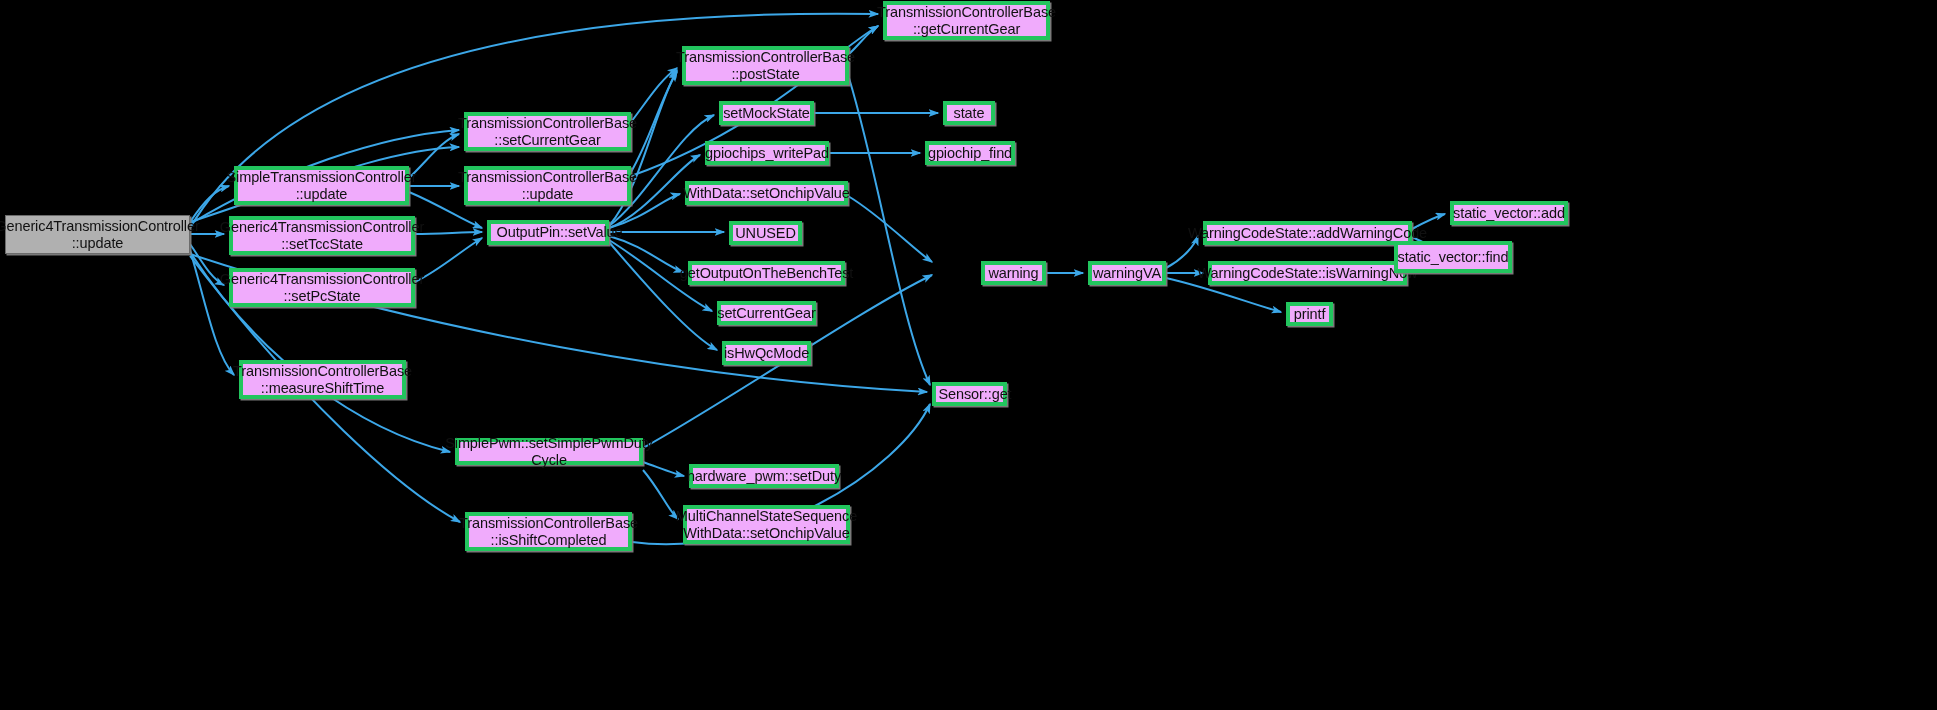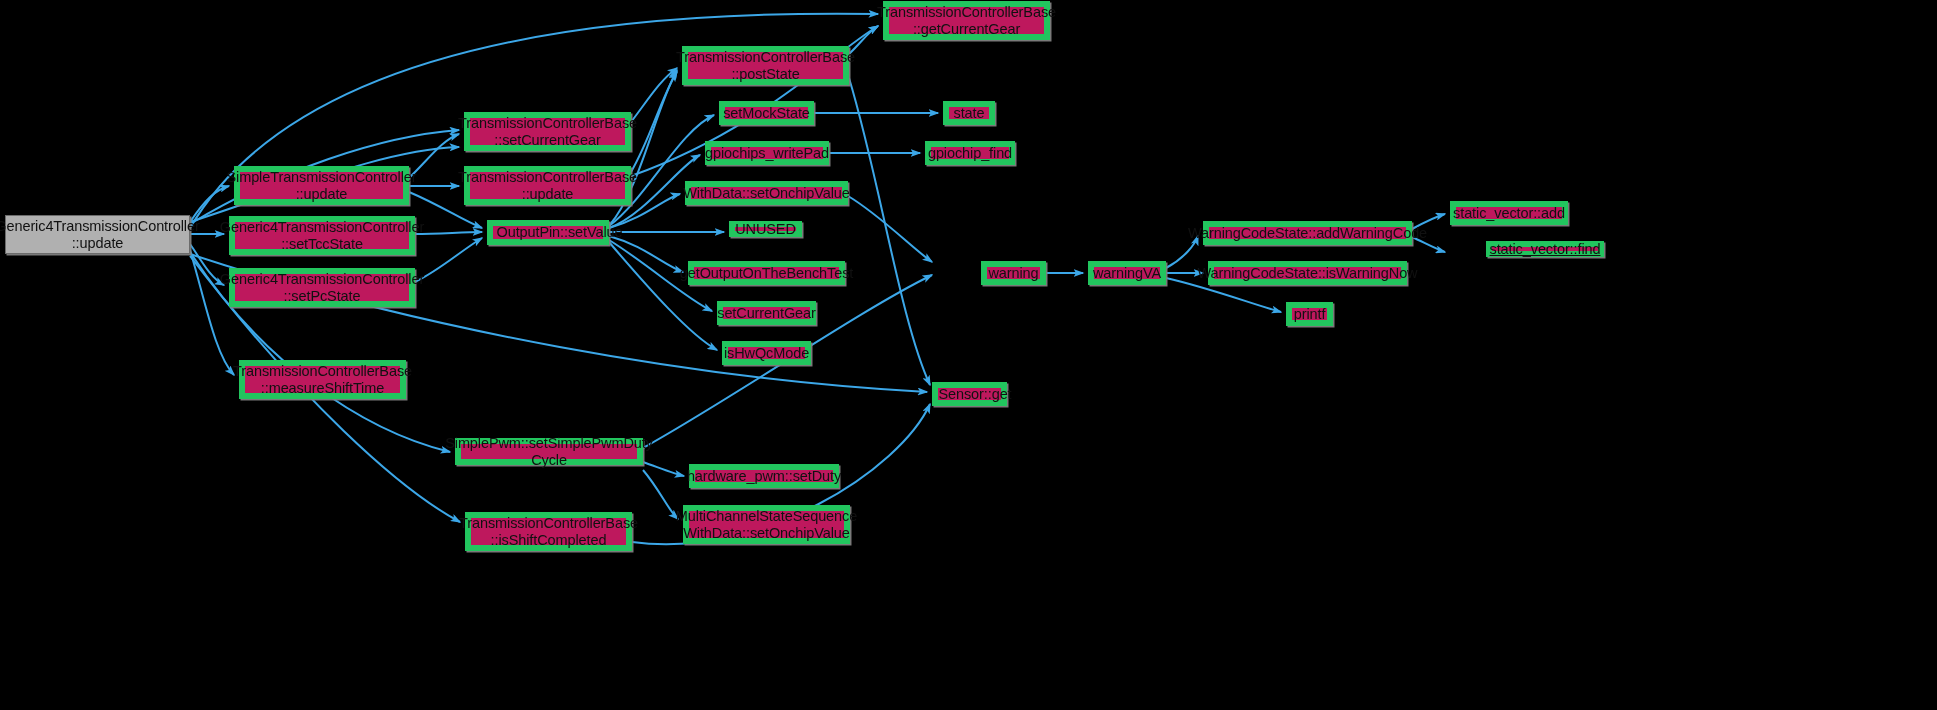--- a/index.html
+++ b/index.html
@@ -20,22 +20,22 @@
     position: absolute;
     left: 0;
     top: 0;
     width: 1937px;
     height: 710px;
     pointer-events: none;
   }
   .node {
     position: absolute;
     box-sizing: border-box;
-    background: #be185d;
-    border: 6px solid #22c55e;
+    background: #f0abfc;
+    border: 4px solid #22c55e;
     color: #111111;
     display: flex;
     align-items: center;
     justify-content: center;
     text-align: center;
     font-size: 14.5px;
     line-height: 1.12;
     letter-spacing: -0.1px;
     white-space: pre-line;
     padding: 0 4px;
@@ -123,33 +123,33 @@
       <div class="node" style="left: 487px; top: 220px; width: 122px; height: 25px; padding-left: 27px;"><span class="lbl">OutputPin::setValue</span></div>
       <div class="node" style="left: 455px; top: 438px; width: 188px; height: 27px;"><span class="lbl">SimplePwm::setSimplePwmDuty
 Cycle</span></div>
       <div class="node" style="left: 465px; top: 512px; width: 167px; height: 39px;"><span class="lbl">TransmissionControllerBase
 ::isShiftCompleted</span></div>
       <div class="node" style="left: 682px; top: 46px; width: 167px; height: 39px;"><span class="lbl">TransmissionControllerBase
 ::postState</span></div>
       <div class="node" style="left: 719px; top: 101px; width: 95px; height: 24px;"><span class="lbl">setMockState</span></div>
       <div class="node" style="left: 705px; top: 141px; width: 124px; height: 24px;"><span class="lbl">gpiochips_writePad</span></div>
       <div class="node" style="left: 685px; top: 181px; width: 163px; height: 24px;"><span class="lbl">WithData::setOnchipValue</span></div>
-      <div class="node" style="left: 729px; top: 221px; width: 73px; height: 16px;"><span class="lbl">UNUSED</span></div>
+      <div class="node" style="left: 729px; top: 221px; width: 73px; height: 24px;"><span class="lbl">UNUSED</span></div>
       <div class="node" style="left: 688px; top: 261px; width: 157px; height: 24px;"><span class="lbl">getOutputOnTheBenchTest</span></div>
       <div class="node" style="left: 717px; top: 301px; width: 99px; height: 24px;"><span class="lbl">setCurrentGear</span></div>
       <div class="node" style="left: 722px; top: 341px; width: 89px; height: 24px;"><span class="lbl">isHwQcMode</span></div>
       <div class="node" style="left: 689px; top: 464px; width: 150px; height: 24px;"><span class="lbl">hardware_pwm::setDuty</span></div>
       <div class="node" style="left: 683px; top: 505px; width: 167px; height: 39px;"><span class="lbl">MultiChannelStateSequence
 WithData::setOnchipValue</span></div>
       <div class="node" style="left: 883px; top: 1px; width: 167px; height: 39px;"><span class="lbl">TransmissionControllerBase
 ::getCurrentGear</span></div>
       <div class="node" style="left: 943px; top: 101px; width: 52px; height: 24px;"><span class="lbl">state</span></div>
       <div class="node" style="left: 925px; top: 141px; width: 90px; height: 24px;"><span class="lbl">gpiochip_find</span></div>
       <div class="node" style="left: 937px; top: 261px; width: 65px; height: 24px; margin-left: 44px;"><span class="lbl">warning</span></div>
       <div class="node" style="left: 932px; top: 382px; width: 75px; height: 24px; padding-left: 15px;"><span class="lbl">Sensor::get</span></div>
       <div class="node" style="left: 1088px; top: 261px; width: 78px; height: 24px;"><span class="lbl">warningVA</span></div>
       <div class="node" style="left: 1203px; top: 221px; width: 209px; height: 24px;"><span class="lbl">WarningCodeState::addWarningCode</span></div>
       <div class="node" style="left: 1208px; top: 261px; width: 199px; height: 24px;"><span class="lbl">WarningCodeState::isWarningNow</span></div>
       <div class="node" style="left: 1286px; top: 302px; width: 47px; height: 24px;"><span class="lbl">printf</span></div>
       <div class="node" style="left: 1450px; top: 201px; width: 118px; height: 24px;"><span class="lbl">static_vector::add</span></div>
-      <div class="node" style="left: 1486px; top: 241px; width: 118px; height: 16px; text-decoration: underline;"><span class="lbl">static_vector::find</span></div>
+      <div class="node" style="left: 1394px; top: 241px; width: 118px; height: 32px;"><span class="lbl">static_vector::find</span></div>
     </div>
 </div>
 
 </body></html>

